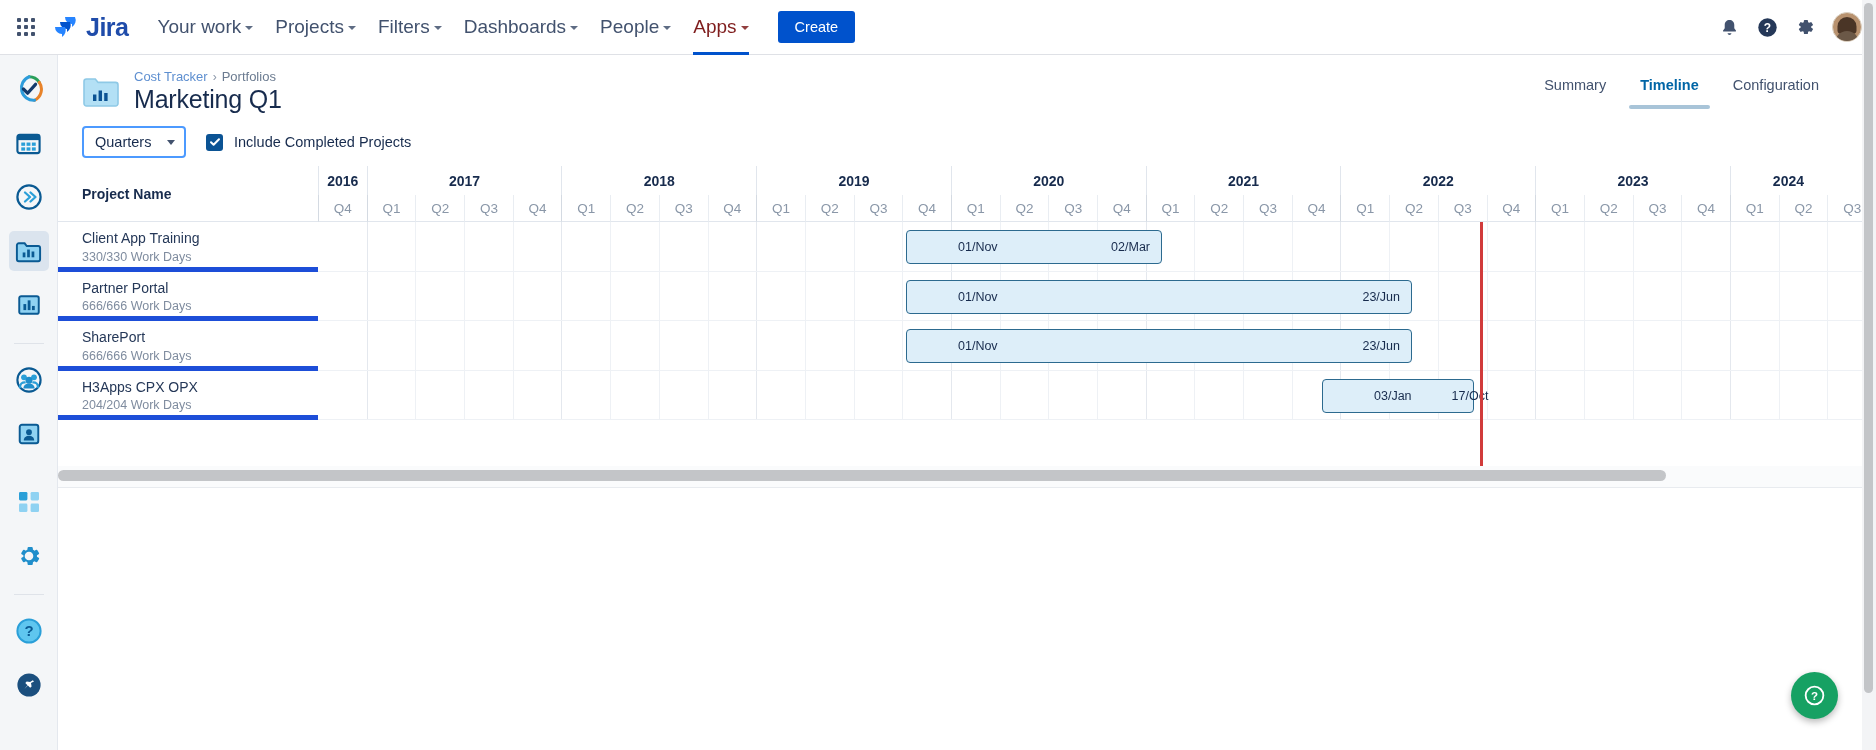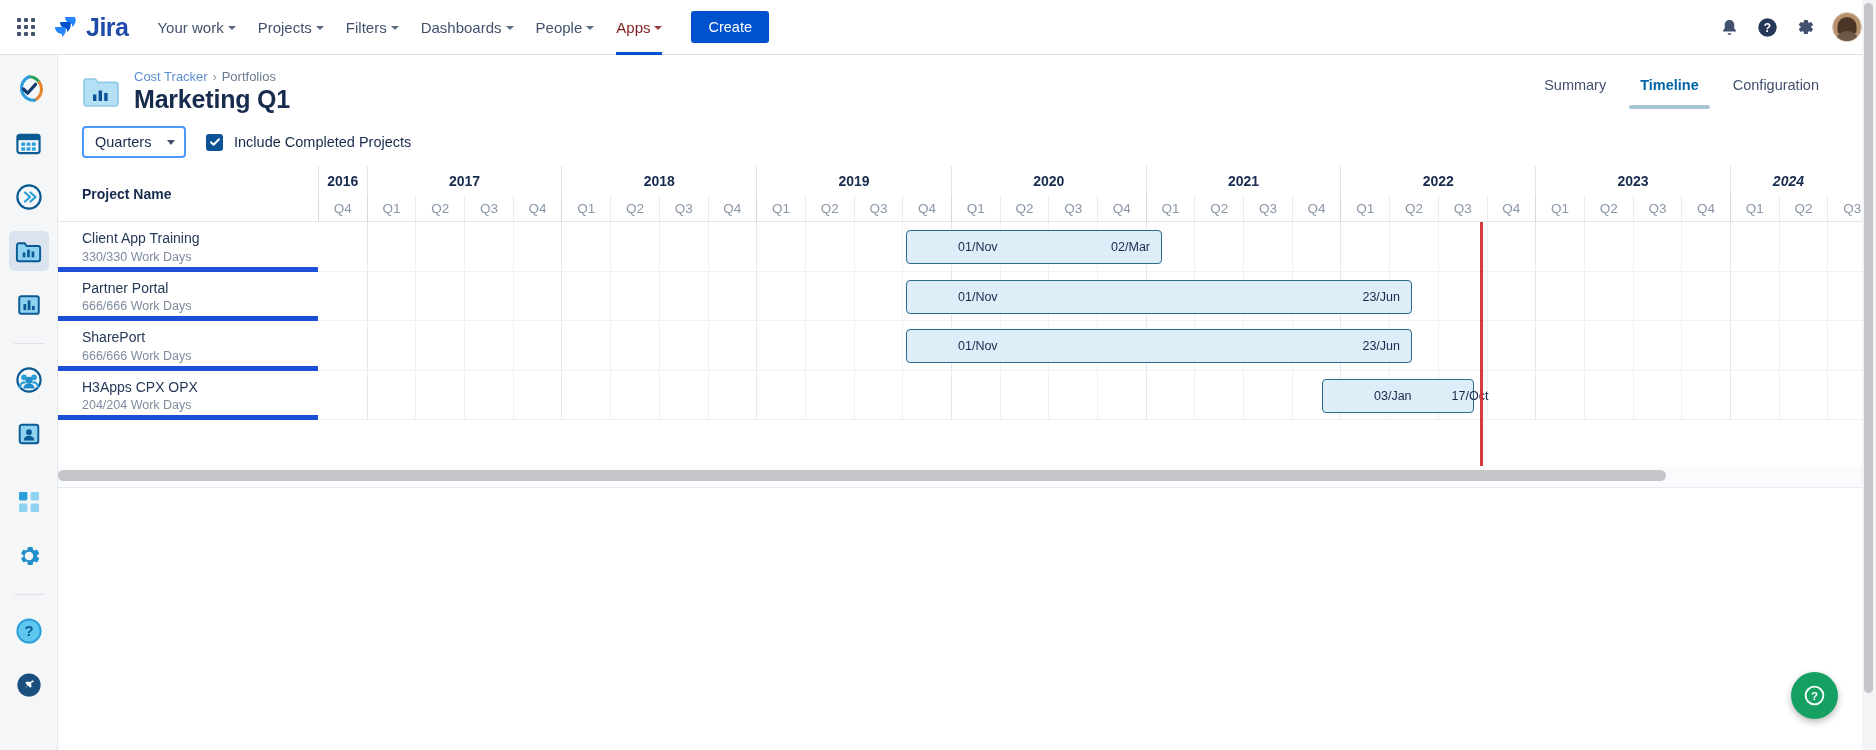--- a/index.html
+++ b/index.html
@@ -21,21 +21,21 @@
     z-index: 50;
   }
   .appswitch { width: 32px; height: 32px; display:flex; align-items:center; justify-content:center; border-radius:3px; cursor:pointer; }
   .appswitch-grid { display:grid; grid-template-columns: repeat(3, 4px); grid-template-rows: repeat(3, 4px); gap: 3px; }
   .appswitch-grid i { display:block; width:4px; height:4px; background:#42526e; border-radius:1px; }
   .jira-logo { display:flex; align-items:center; gap:6px; margin-left: 12px; margin-right: 18px; cursor:pointer; }
   .jira-word { font-size: 25px; font-weight: 700; color: #1f4caa; letter-spacing: -0.5px; }
   .navitem {
     display:flex; align-items:center; gap:4px;
     height: 55px; padding: 16px 11px;
-    font-size: 15px; color: #42526e; cursor:pointer;
+    font-size: 19px; color: #42526e; cursor:pointer;
     position: relative;
   }
   .navitem.active { color: #7f1d1d; }
   .navitem.active::after {
     content:""; position:absolute; left: 11px; right: 11px; bottom: 0;
     height: 3px; background: #0052cc;
   }
   .caret { width:0;height:0;border-left:4px solid transparent;border-right:4px solid transparent;border-top:4.5px solid currentColor; opacity:.85; margin-top:2px;}
   .create-btn {
     margin-left: 18px; background: #0052cc; color: #fff;
@@ -95,21 +95,21 @@
   }
   .head-flex { display:flex; align-items: flex-start; }
   .proj-avatar {
     width: 38px; height: 34px; margin-right: 14px; margin-top: 6px; flex: none;
     position: relative;
   }
   .breadcrumb { font-size: 13px; display:flex; align-items:center; gap: 5px; margin-bottom: 1px; }
   .crumb-link { color: #5e8fd0; cursor:pointer; }
   .crumb-sep { color: #8d99ab; font-size: 12px; }
   .crumb-cur { color: #6b7b90; cursor: pointer; }
-  .page-title { font-size: 25px; font-weight: 700; color: #172b4d; letter-spacing: -0.2px; line-height: 1.15; }
+  .page-title { font-size: 25px; font-weight: 400; color: #172b4d; letter-spacing: -0.2px; line-height: 1.15; }
 
   .tabs { position:absolute; right: 40px; top: 12px; display:flex; gap: 0; }
   .tab {
     font-size: 14.5px; color: #42526e; cursor: pointer;
     padding: 10px 17px 16px 17px; position: relative;
   }
   .tab.active { color: #0065a6; font-weight: 700; }
   .tab.active::after {
     content:""; position:absolute; left: 6px; right: 6px; bottom: 0;
     height: 4px; background: #a8c4d8; border-radius: 2px;
@@ -463,21 +463,21 @@
       <div class="namecol-head">Project Name</div>
       <div class="yearrow" id="yearrow">
           <div class="yearcell" style="width: 48.6875px;">2016</div>
           <div class="yearcell" style="width: 194.75px;">2017</div>
           <div class="yearcell" style="width: 194.75px;">2018</div>
           <div class="yearcell" style="width: 194.75px;">2019</div>
           <div class="yearcell" style="width: 194.75px;">2020</div>
           <div class="yearcell" style="width: 194.75px;">2021</div>
           <div class="yearcell" style="width: 194.75px;">2022</div>
           <div class="yearcell" style="width: 194.75px;">2023</div>
-          <div class="yearcell" style="width: 116px; font-style: italic;">2024</div>
+          <div class="yearcell" style="width: 116px;">2024</div>
         </div>
       <div class="qrow" id="qrow">
           <div class="qcell yrstart" style="width: 48.6875px;">Q4</div>
           <div class="qcell yrstart" style="width: 48.6875px;">Q1</div>
           <div class="qcell" style="width: 48.6875px;">Q2</div>
           <div class="qcell" style="width: 48.6875px;">Q3</div>
           <div class="qcell" style="width: 48.6875px;">Q4</div>
           <div class="qcell yrstart" style="width: 48.6875px;">Q1</div>
           <div class="qcell" style="width: 48.6875px;">Q2</div>
           <div class="qcell" style="width: 48.6875px;">Q3</div>

